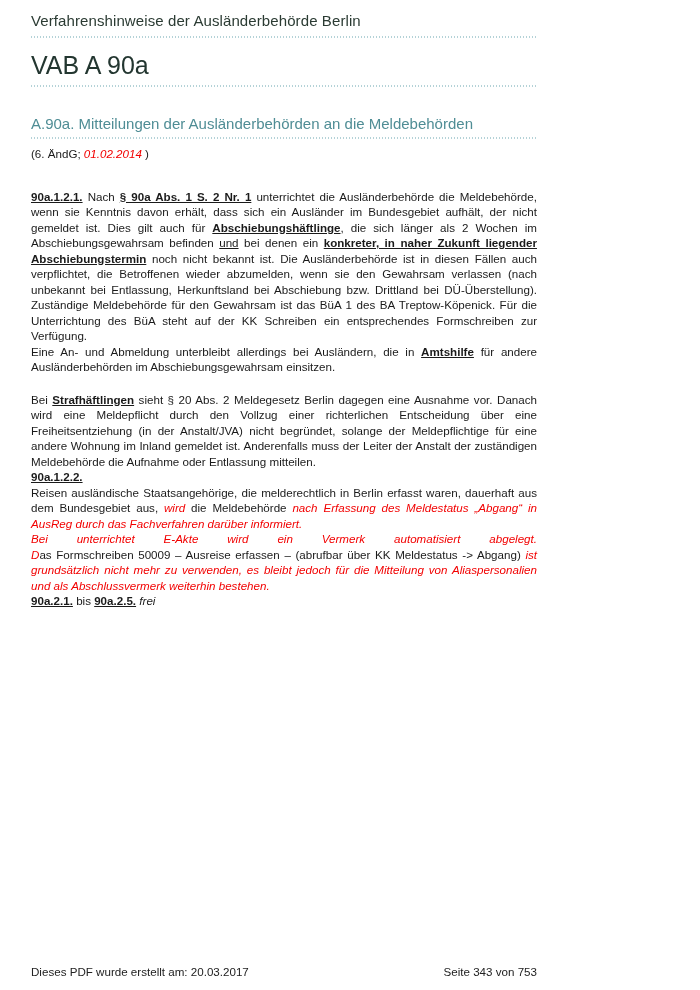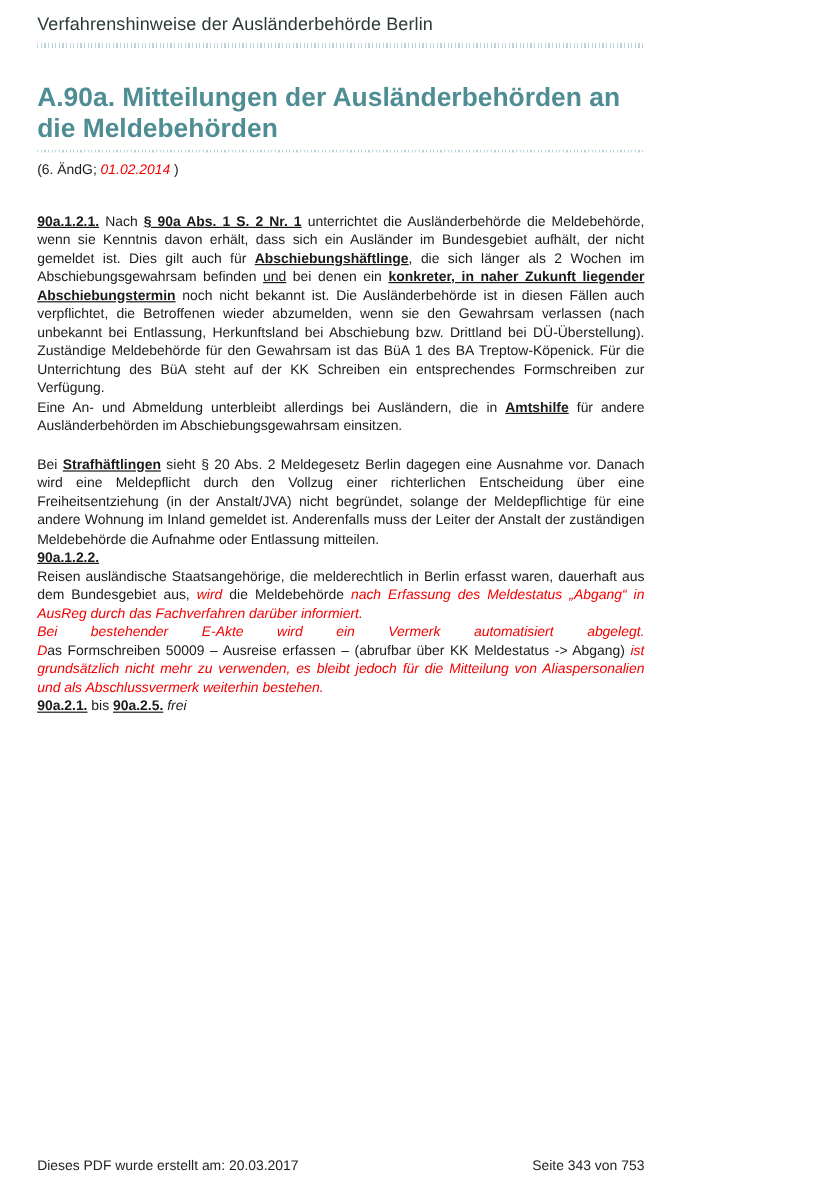--- a/index.html
+++ b/index.html
@@ -26,22 +26,22 @@
   }
   .doc-title {
     font-size: 25px;
     font-weight: 400;
     color: #233630;
     margin: 0;
     padding-top: 13px;
     padding-bottom: 5px;
   }
   .section-title {
-    font-size: 22px;
-    font-weight: 700;
+    font-size: 15px;
+    font-weight: 400;
     color: #4f8d95;
     margin: 0;
     padding-top: 28px;
     padding-bottom: 5px;
   }
   .dotline {
     height: 2px;
     background: repeating-linear-gradient(90deg, #b4d2d7 0 1px, transparent 1px 3px);
   }
   .amendment {
@@ -76,31 +76,32 @@
 </style>
 </head>
 <body>
 
 <div class="page">
   <div class="inner">
 
     <h1 class="site-title">Verfahrenshinweise der Ausländerbehörde Berlin</h1>
     <div class="dotline"></div>
 
+    <h2 class="doc-title">VAB A 90a</h2>
     <div class="dotline"></div>
 
     <h3 class="section-title">A.90a. Mitteilungen der Ausländerbehörden an die Meldebehörden</h3>
     <div class="dotline"></div>
 
     <p class="amendment"><span>(6. ÄndG; </span><span class="it red">01.02.2014</span><span> )</span></p>
 
     <div class="body-blocks">
         <p class="para"><span class="bold ul">90a.1.2.1.</span><span> Nach </span><span class="bold">§ 90a Abs. 1 S. 2 Nr. 1</span><span> unterrichtet die Ausländerbehörde die Meldebehörde, wenn sie Kenntnis davon erhält, dass sich ein Ausländer im Bundesgebiet aufhält, der nicht gemeldet ist. Dies gilt auch für </span><span class="bold">Abschiebungshäftlinge</span><span>, die sich länger als 2 Wochen im Abschiebungsgewahrsam befinden </span><span class="ul">und</span><span> bei denen ein </span><span class="bold">konkreter, in naher Zukunft liegender Abschiebungstermin</span><span> noch nicht bekannt ist. Die Ausländerbehörde ist in diesen Fällen auch verpflichtet, die Betroffenen wieder abzumelden, wenn sie den Gewahrsam verlassen (nach unbekannt bei Entlassung, Herkunftsland bei Abschiebung bzw. Drittland bei DÜ-Überstellung). Zuständige Meldebehörde für den Gewahrsam ist das BüA 1 des BA Treptow-Köpenick. Für die Unterrichtung des BüA steht auf der KK Schreiben ein entsprechendes Formschreiben zur Verfügung.</span><br><span>Eine An- und Abmeldung unterbleibt allerdings bei Ausländern, die in </span><span class="bold">Amtshilfe</span><span> für andere Ausländerbehörden im Abschiebungsgewahrsam einsitzen.</span></p>
         <p class="para gap-top"><span>Bei </span><span class="bold">Strafhäftlingen</span><span> sieht § 20 Abs. 2 Meldegesetz Berlin dagegen eine Ausnahme vor. Danach wird eine Meldepflicht durch den Vollzug einer richterlichen Entscheidung über eine Freiheitsentziehung (in der Anstalt/JVA) nicht begründet, solange der Meldepflichtige für eine andere Wohnung im Inland gemeldet ist. Anderenfalls muss der Leiter der Anstalt der zuständigen Meldebehörde die Aufnahme oder Entlassung mitteilen.</span><br><span class="bold ul">90a.1.2.2.</span><br><span>Reisen ausländische Staatsangehörige, die melderechtlich in Berlin erfasst waren, dauerhaft aus dem Bundesgebiet aus, </span><span class="it red">wird</span><span> die Meldebehörde </span><span class="it red">nach Erfassung des Meldestatus „Abgang“ in AusReg durch das Fachverfahren darüber informiert.</span></p>
-        <p class="para justify-all"><span class="it red">Bei bestehender E-Akte wird ein Vermerk automatisiert abgelegt.</span></p>
+        <p class="para justify-all"><span class="it red">Bei unterrichtet E-Akte wird ein Vermerk automatisiert abgelegt.</span></p>
         <p class="para"><span class="it red">D</span><span>as Formschreiben 50009 – Ausreise erfassen – (abrufbar über KK Meldestatus -&gt; Abgang) </span><span class="it red">ist grundsätzlich nicht mehr zu verwenden, es bleibt jedoch für die Mitteilung von Aliaspersonalien und als Abschlussvermerk weiterhin bestehen.</span><br><span class="bold ul">90a.2.1.</span><span> bis </span><span class="bold ul">90a.2.5.</span><span> </span><span class="it">frei</span></p>
       </div>
   </div>
 
   <div class="footer">
     <span>Dieses PDF wurde erstellt am: 20.03.2017</span>
     <span>Seite 343 von 753</span>
   </div>
 </div>
 

